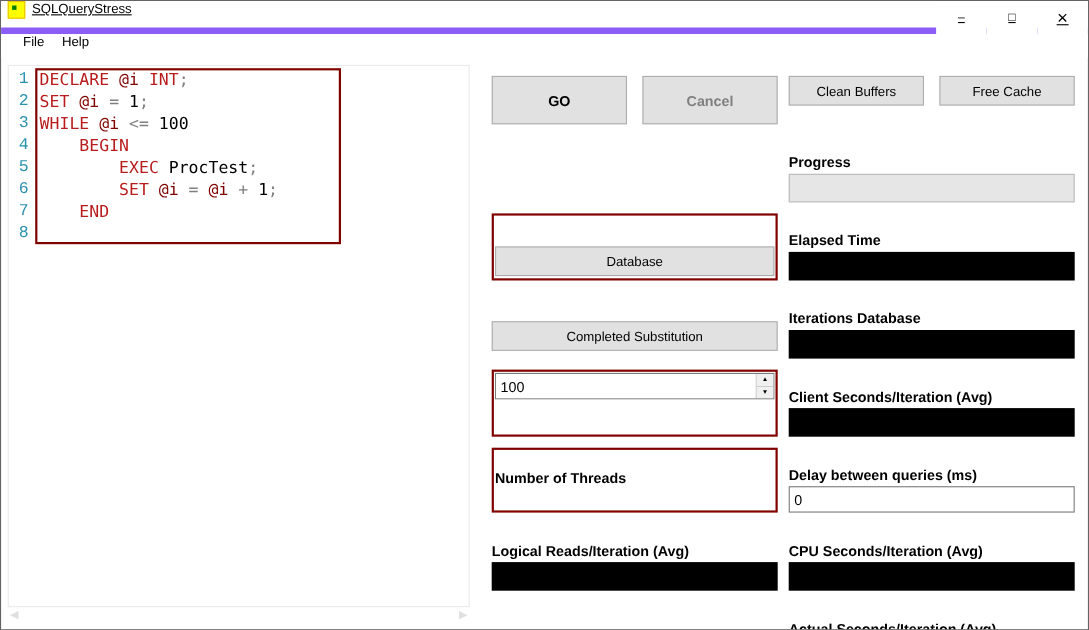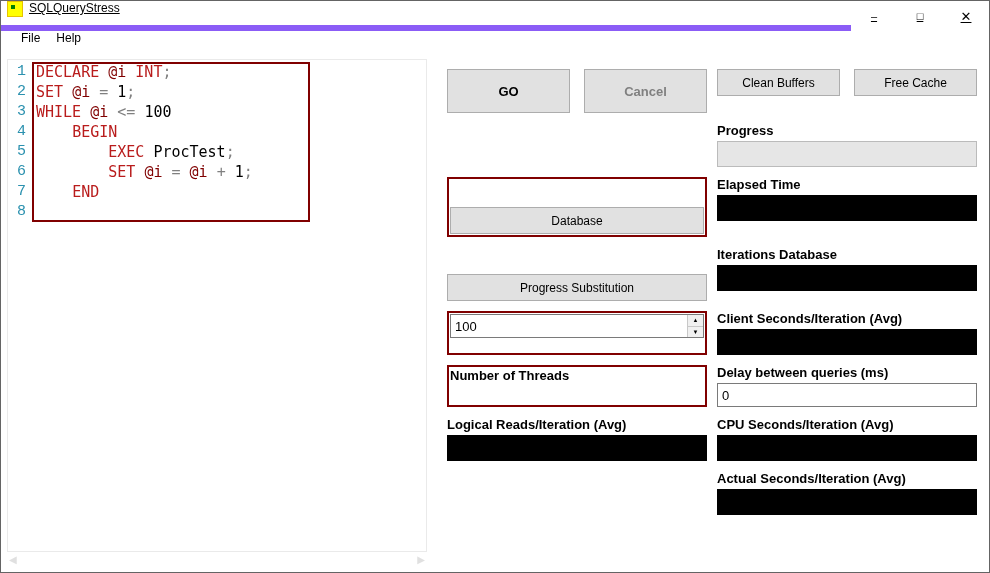--- a/index.html
+++ b/index.html
@@ -157,20 +157,21 @@
     gap: 14px;
   }
   .btn-row .btn { flex: 1; }
   .btn.wide { width: 260px; margin-top: 27px; }
   .btn.big { height: 44px; font-size: 13px; font-weight: bold; }
   .btn.disabled { color: #808080; background:#e1e1e1; }
   .lbl {
     font-size: 13px;
     font-weight: bold;
     margin-bottom: 3px;
+    margin-top: 17px;
   }
   .field {
     display: flex;
     flex-direction: column;
   }
   .redbox { border: 2px solid #800000; padding: 1px; }
   .spin {
     display: flex;
     height: 24px;
     border: 1px solid #7a7a7a;
@@ -305,21 +306,21 @@
 
       <div class="redbox">
         <div class="btn wide" style="width:100%;">Database</div>
       </div>
       <div class="field">
         <div class="lbl">Elapsed Time</div>
         <div class="blackbox"></div>
       </div>
 
       <div>
-        <div class="btn wide">Progress Substitution</div>
+        <div class="btn wide">Completed Substitution</div>
       </div>
       <div class="field">
         <div class="lbl">Iterations Database</div>
         <div class="blackbox"></div>
       </div>
 
       <div class="redbox">
         <div class="field">
           <div class="spin">
             <input type="text" value="100" style="">

